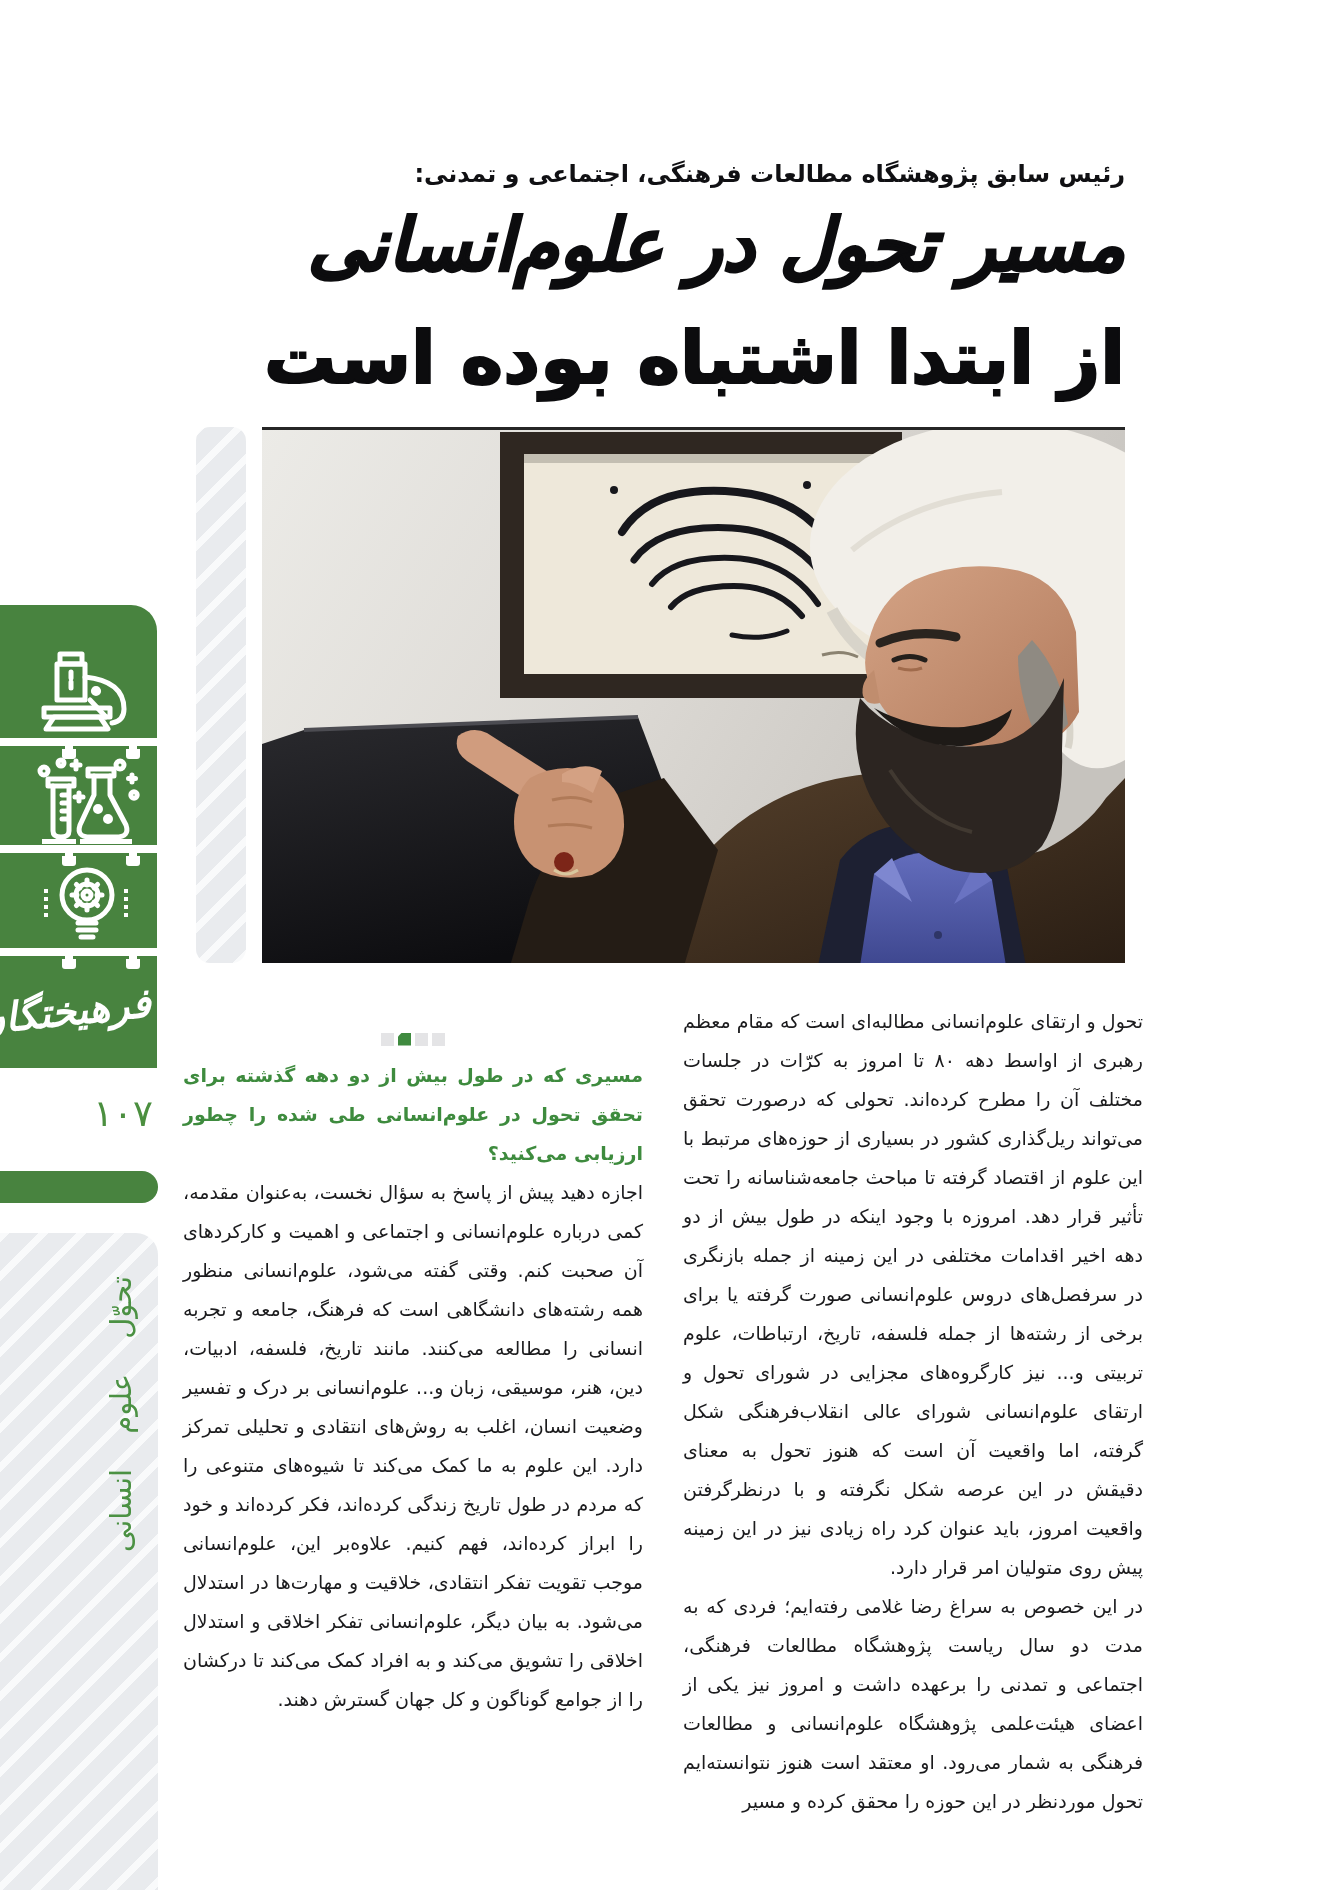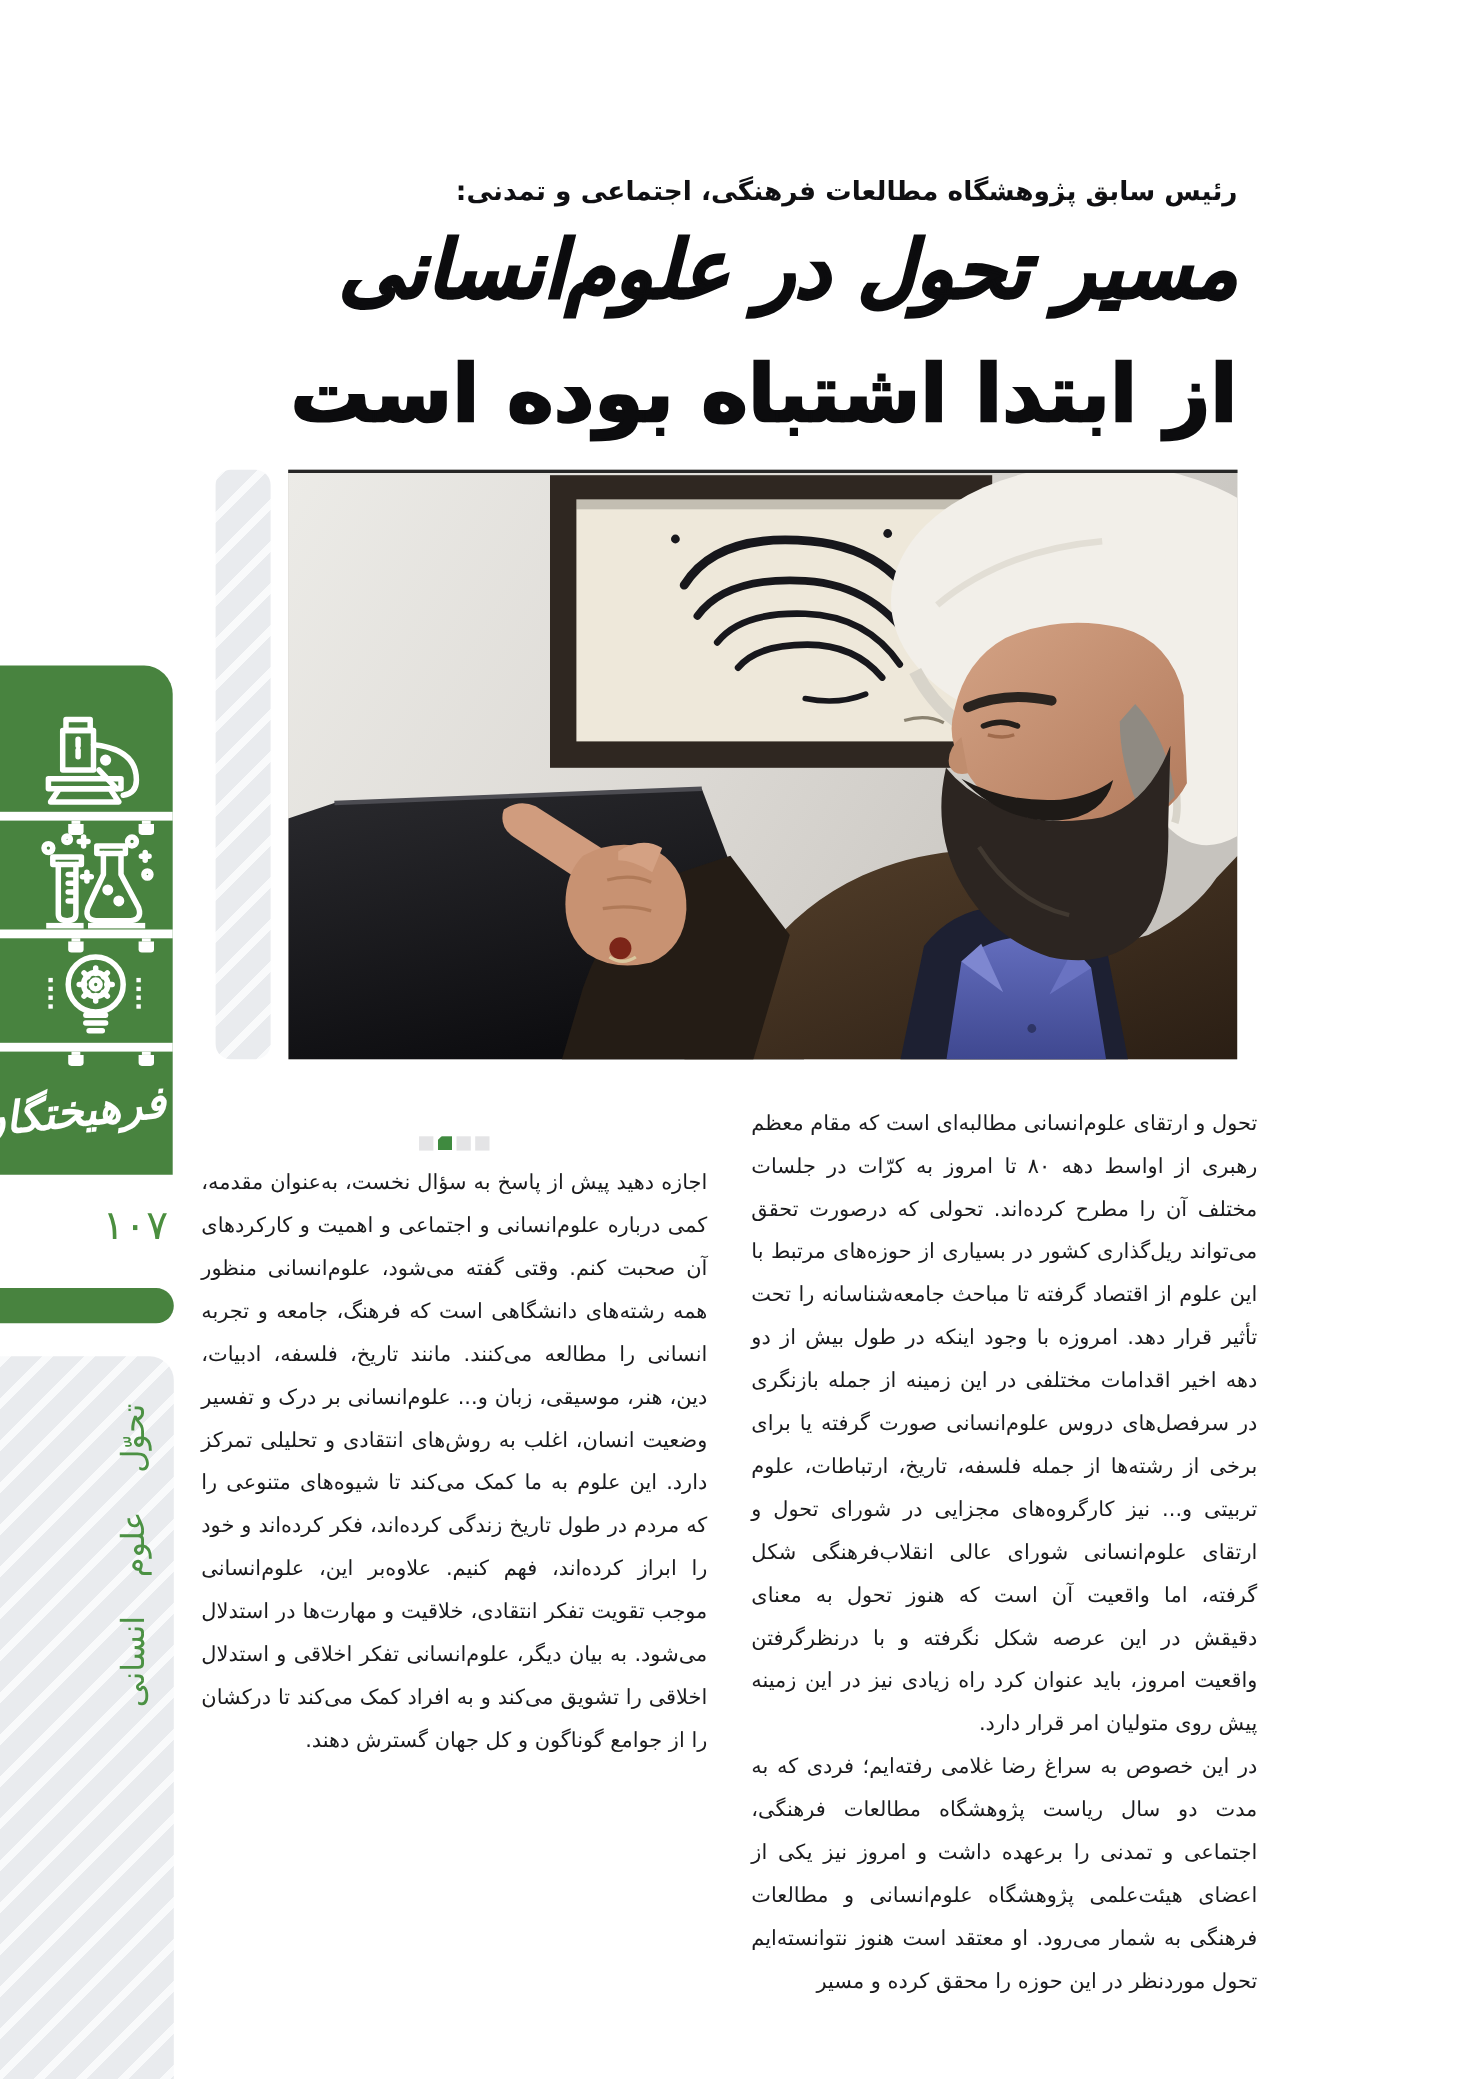--- a/index.html
+++ b/index.html
@@ -267,14 +267,15 @@
   <p>در این خصوص به سراغ رضا غلامی رفته‌ایم؛ فردی که به مدت دو سال ریاست پژوهشگاه مطالعات فرهنگی، اجتماعی و تمدنی را برعهده داشت و امروز نیز یکی از اعضای هیئت‌علمی پژوهشگاه علوم‌انسانی و مطالعات فرهنگی به شمار می‌رود. او معتقد است هنوز نتوانسته‌ایم تحول موردنظر در این حوزه را محقق کرده و مسیر</p>
 </div>
 
 <div class="abs col col-left rtl">
   <div class="divider">
     <span class="sq"></span>
     <span class="sq"></span>
     <span class="sq green"></span>
     <span class="sq"></span>
   </div>
+  <p class="question">مسیری که در طول بیش از دو دهه گذشته برای تحقق تحول در علوم‌انسانی طی شده را چطور ارزیابی می‌کنید؟</p>
   <p>اجازه دهید پیش از پاسخ به سؤال نخست، به‌عنوان مقدمه، کمی درباره علوم‌انسانی و اجتماعی و اهمیت و کارکردهای آن صحبت کنم. وقتی گفته می‌شود، علوم‌انسانی منظور همه رشته‌های دانشگاهی است که فرهنگ، جامعه و تجربه انسانی را مطالعه می‌کنند. مانند تاریخ، فلسفه، ادبیات، دین، هنر، موسیقی، زبان و... علوم‌انسانی بر درک و تفسیر وضعیت انسان، اغلب به روش‌های انتقادی و تحلیلی تمرکز دارد. این علوم به ما کمک می‌کند تا شیوه‌های متنوعی را که مردم در طول تاریخ زندگی کرده‌اند، فکر کرده‌اند و خود را ابراز کرده‌اند، فهم کنیم. علاوه‌بر این، علوم‌انسانی موجب تقویت تفکر انتقادی، خلاقیت و مهارت‌ها در استدلال می‌شود. به بیان دیگر، علوم‌انسانی تفکر اخلاقی و استدلال اخلاقی را تشویق می‌کند و به افراد کمک می‌کند تا درکشان را از جوامع گوناگون و کل جهان گسترش دهند.</p>
 </div>
 
 </body></html>

